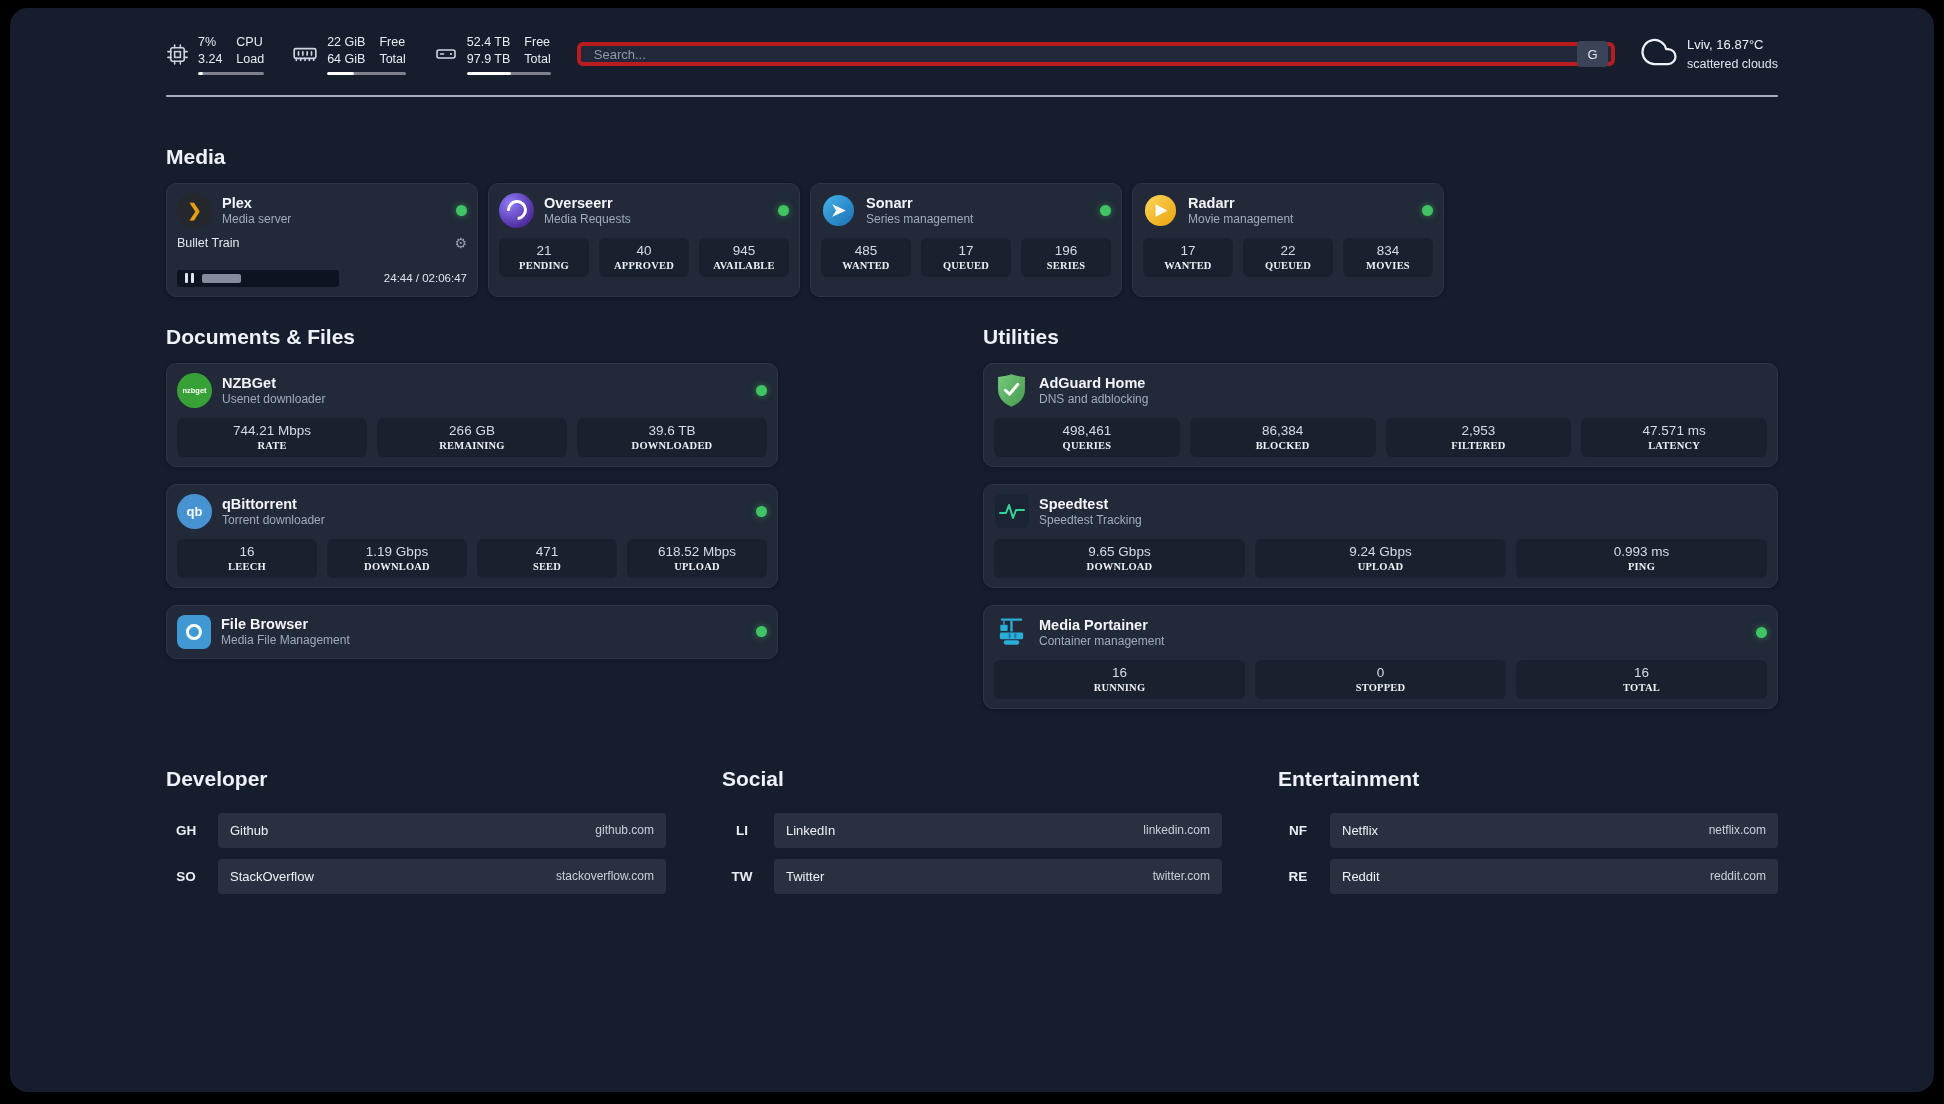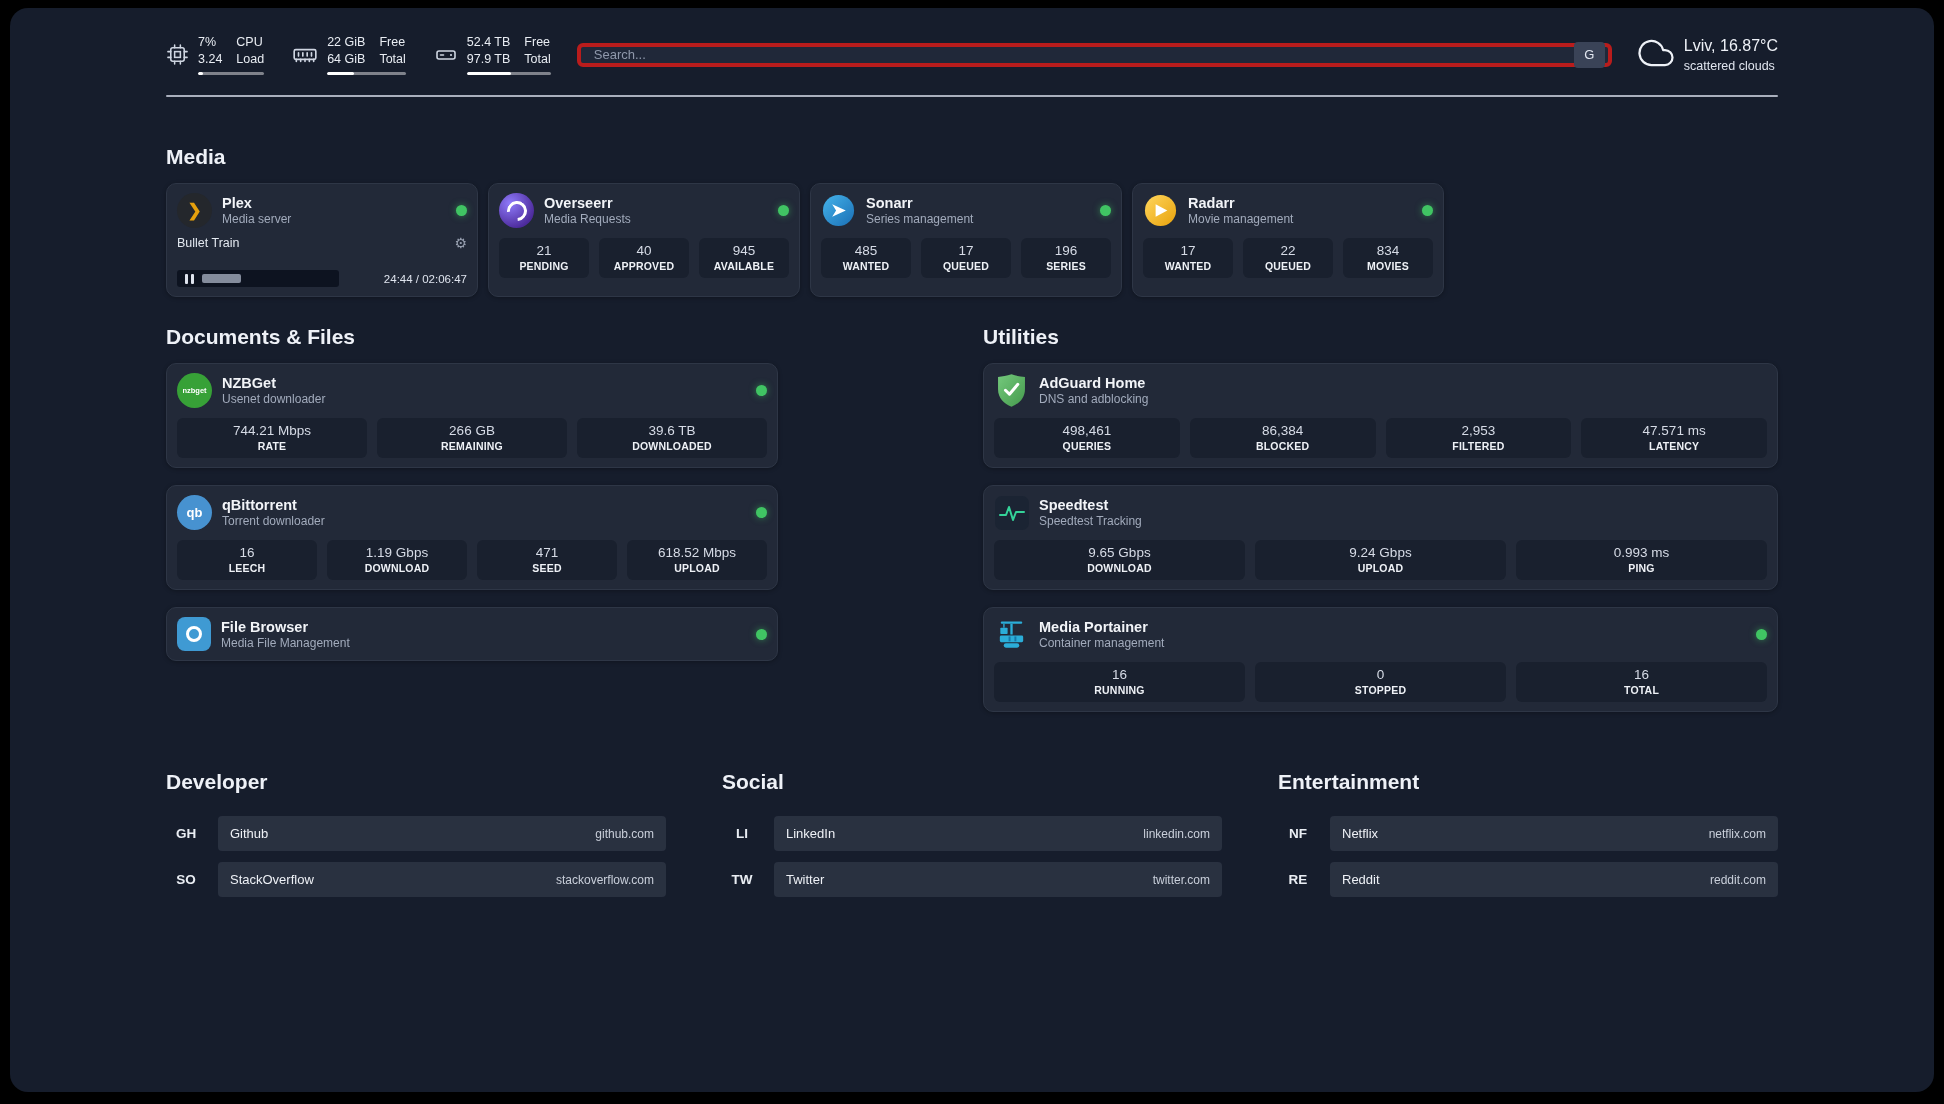--- a/index.html
+++ b/index.html
@@ -18,21 +18,21 @@
   .chip-bar { height:3px; margin-top:4px; background:rgba(255,255,255,.45); border-radius:2px; position:relative; overflow:hidden; }
   .chip-bar .fill { position:absolute; left:0; top:0; height:100%; background:#ffffff; border-radius:2px; }
 
   .search { flex:1; display:flex; align-items:center; height:24px; background:#202839; border:4px solid #b91c1c; border-radius:6px; }
   .search input { flex:1; background:transparent; border:none; outline:none; color:#dfe4ee; padding:0 13px; font-size:13px; font-family:"Liberation Sans", sans-serif; }
   .search input::placeholder { color:#8f98ab; }
   .search-g { width:31px; height:26px; margin:3px; border:none; border-radius:4px; background:#3a4357; color:#e3e8f1; font-size:13px; cursor:pointer; font-family:"Liberation Sans", sans-serif; }
 
   .weather { display:flex; align-items:center; gap:10px; }
   .weather-text { display:flex; flex-direction:column; line-height:1.45; }
-  .weather-loc { font-size:16px; color:#eef1f7; }
+  .weather-loc { font-size:13px; color:#eef1f7; }
   .weather-cond { font-size:12.5px; color:#e0e5ef; }
 
   .divider { height:2px; background:#b9c0cd; opacity:.9; border-radius:1px; margin-top:20px; }
 
   
   .section-title { font-size:21px; font-weight:600; color:#eef1f7; }
   .media-section { margin-top:48px; }
   .media-grid { display:grid; grid-template-columns:repeat(4, 312px); gap:10px; margin-top:14px; }
 
   .card { background:#222938; border:1px solid #2e3646; border-radius:10px; padding:9px 10px; box-shadow:0 1px 4px rgba(0,0,0,.3); }
@@ -40,21 +40,21 @@
   .card-titles { display:flex; flex-direction:column; }
   .card-name { font-size:14.5px; font-weight:600; color:#f2f4f8; }
   .card-sub { font-size:12px; color:#a2abbc; margin-top:1px; }
   .status-dot { width:11px; height:11px; border-radius:50%; background:#40c463; margin-left:auto; box-shadow:0 0 7px rgba(64,196,99,.55); flex:0 0 auto; }
 
   .stats { display:grid; gap:10px; margin-top:10px; }
   .cols-3 { grid-template-columns:repeat(3,1fr); }
   .cols-4 { grid-template-columns:repeat(4,1fr); }
   .stat { background:#19202e; border-radius:6px; text-align:center; padding:5px 3px 6px; }
   .stat-value { font-size:13.5px; color:#d6dbe6; }
-  .stat-label { font-size:10.5px; font-weight:700; color:#eef1f6; margin-top:2px; letter-spacing:.2px; }
+  .stat-label { font-size:10.5px; font-weight:700; color:#eef1f6; margin-top:2px; letter-spacing:.2px;font-family:Liberation Serif, serif; }
 
   
   .icon { width:35px; height:35px; flex:0 0 auto; display:flex; align-items:center; justify-content:center; }
   .icon-plex { border-radius:50%; background:#24272c; color:#e5a00d; font-size:17px; font-weight:700; }
   .icon-overseerr { border-radius:50%; background:radial-gradient(circle at 32% 30%, #8f7bfa, #4c2a9b 75%); position:relative; }
   .icon-overseerr::before { content:""; width:14px; height:14px; border:3.5px solid #ffffff; border-bottom-color:transparent; border-radius:50%; transform:rotate(40deg); }
   .icon-nzbget { border-radius:50%; background:#37a137; }
   .icon-nzbget span { font-size:7.5px; font-weight:700; color:#fff; }
   .icon-qbit { border-radius:50%; background:#4792d0; }
   .icon-qbit span { font-size:13px; font-weight:700; color:#fff; }

